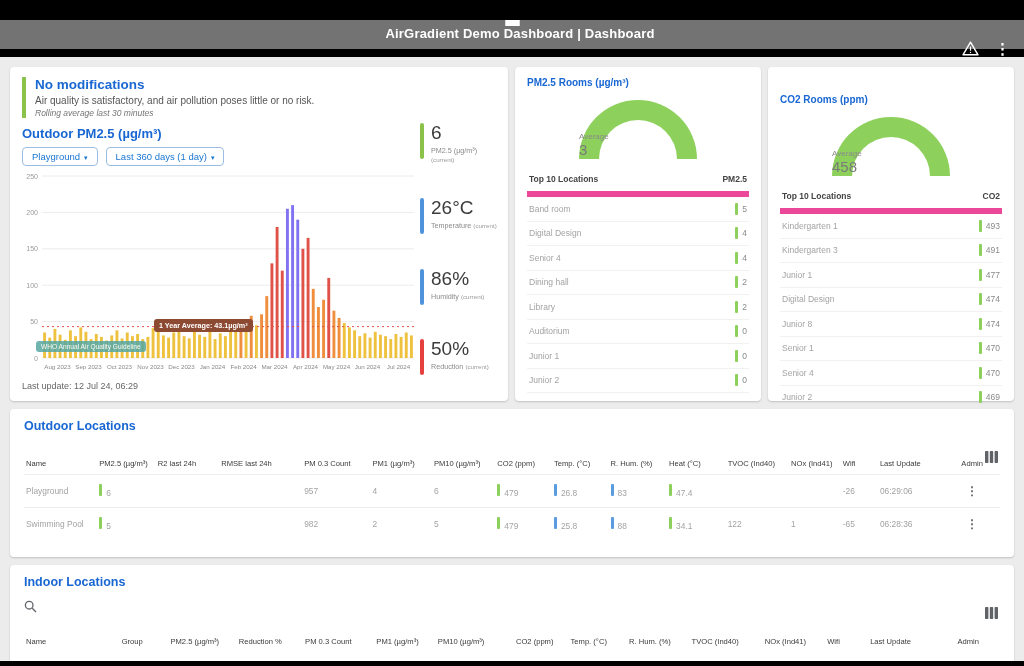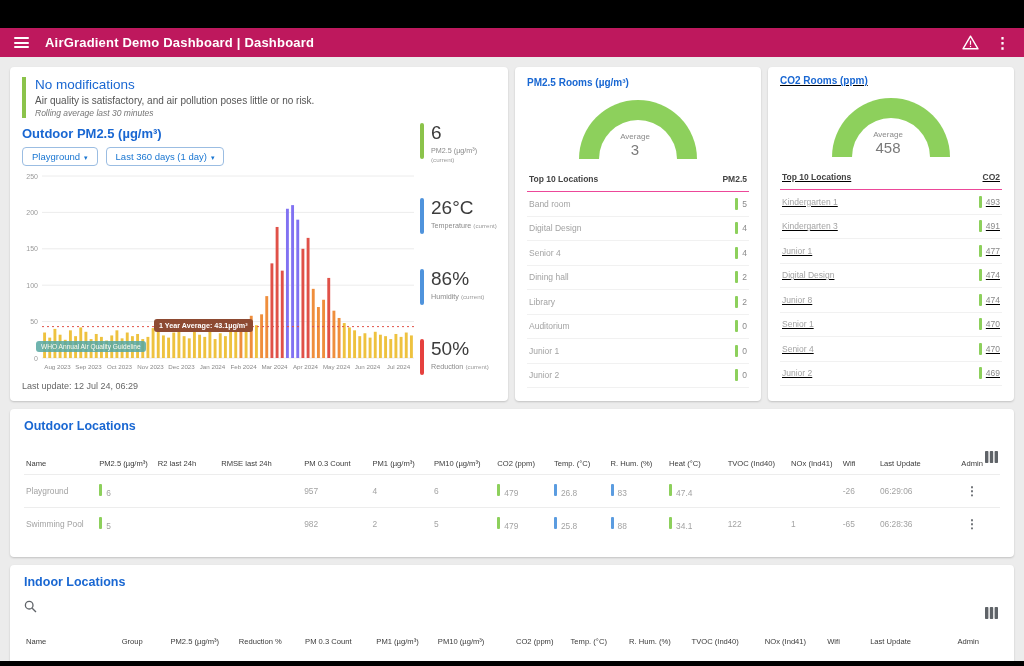--- a/index.html
+++ b/index.html
@@ -1,40 +1,40 @@
 <!DOCTYPE html>
 <html><head>
 <meta charset="utf-8">
 <style>
   * { margin:0; padding:0; box-sizing:border-box; }
   body { font-family:"Liberation Sans", sans-serif; background:#000; }
   .screen { position:relative; width:1024px; height:666px; background:#000; overflow:hidden; }
 
   
-  .appbar { position:absolute; top:28px; left:0; width:1024px; height:29px; background:#be185d;
-            display:flex; align-items:center; padding:0 14px; }
+  .appbar { position:absolute; top:20px; left:0; width:1024px; height:29px; background:#737373;
+            display:flex; align-items:center; padding:0 14px;flex-direction:column; }
   .hamburger { width:15px; height:11px; display:flex; flex-direction:column; justify-content:space-between; cursor:pointer; }
   .hamburger span { display:block; height:2px; background:#fff; border-radius:1px; }
   .appbar-title { color:#fff; font-size:13px; font-weight:bold; margin-left:16px; letter-spacing:.2px; }
   .appbar-right { margin-left:auto; display:flex; align-items:center; gap:16px; }
   .kebab-top { color:#fff; font-size:15px; font-weight:bold; line-height:1; cursor:pointer; }
 
   
   .content { position:absolute; top:57px; left:0; width:1024px; height:604px; background:#ececec;
              padding:10px; overflow:hidden; }
   .card { background:#fff; border-radius:4px; box-shadow:0 1px 2px rgba(0,0,0,.18); }
 
   .row-top { display:flex; gap:7px; }
   .card-left  { width:498px; height:334px; padding:10px 12px; position:relative; }
   .card-mid   { width:246px; height:334px; padding:10px 12px; }
-  .card-right { flex:1;      height:334px; padding:8px 12px;text-decoration:underline; }
+  .card-right { flex:1;      height:334px; padding:27px 12px; }
 
   
   .status-block { border-left:4px solid #8bc34a; padding-left:9px; margin-bottom:8px; }
-  .status-title { color:#1967d2; font-size:13.5px; font-weight:normal; margin-bottom:3px; }
+  .status-title { color:#1967d2; font-size:13.5px; font-weight:bold; margin-bottom:3px; }
   .status-sub { color:#555; font-size:10px; margin-bottom:2px; }
   .status-note { color:#777; font-size:8.5px; font-style:italic; }
 
   .chart-title { color:#1967d2; font-size:13px; font-weight:bold; margin:4px 0 6px; }
   .filters { display:flex; gap:8px; margin-bottom:4px; }
   .filter-btn { font-family:"Liberation Sans",sans-serif; background:#fff; color:#1976d2; border:1px solid #9bbde2;
                 border-radius:4px; font-size:9.5px; padding:3px 9px; cursor:pointer; }
   .filter-btn .caret { font-size:7px; margin-left:4px; }
 
   .chart-wrap { position:relative; width:396px; height:208px; }
@@ -52,24 +52,24 @@
   .mbar.green{ background:#8bc34a } .mbar.blue{ background:#4f93dc } .mbar.red{ background:#e5413e }
   .mv { font-size:19px; color:#3c3c3c; line-height:1.05; }
   .ml { font-size:7.2px; color:#8a8a8a; margin-top:3px; line-height:1.25; }
   .ms { font-size:6.2px; color:#9a9a9a; }
 
   
   .room-title { color:#1967d2; font-size:10px; font-weight:bold; }
   .gauge { position:relative; width:118px; height:59px; margin:12px auto 8px; overflow:hidden; }
   .gauge-ring { position:absolute; top:0; left:0; width:118px; height:118px; border-radius:50%; background:#8dd05c; }
   .gauge-hole { position:absolute; top:20px; left:20px; width:78px; height:78px; border-radius:50%; background:#fff; }
-  .gauge-text { position:absolute; bottom:1px; left:0; right:6px; text-align:center; }
+  .gauge-text { position:absolute; bottom:1px; left:0; right:6px; }
   .gauge-label { font-size:8px; color:#8a8a8a; }
   .gauge-value { font-size:15px; color:#7a7a7a; }
-  .room-head { display:flex; justify-content:space-between; padding:7px 2px; border-bottom:1px solid #ec4899;
+  .room-head { display:flex; justify-content:space-between; padding:7px 2px; border-bottom:6px solid #ec4899;
                font-size:8.5px; font-weight:bold; color:#444; }
   .room-row { display:flex; justify-content:space-between; align-items:center; height:24.5px; padding:0 2px;
               border-bottom:1px solid #f1f1f1; font-size:8.5px; color:#a3a3a3; }
   .room-val { display:flex; align-items:center; color:#8a8a8a; }
   .vbar { display:inline-block; width:3px; height:12px; border-radius:1px; margin-right:4px; }
   .vbar.g { background:#8dd05c } .vbar.b { background:#5b9ce0 }
 
   
   .card-outdoor { margin-top:8px; height:148px; padding:10px 14px; position:relative; }
   .card-indoor  { margin-top:8px; height:160px; padding:10px 14px; position:relative; }

